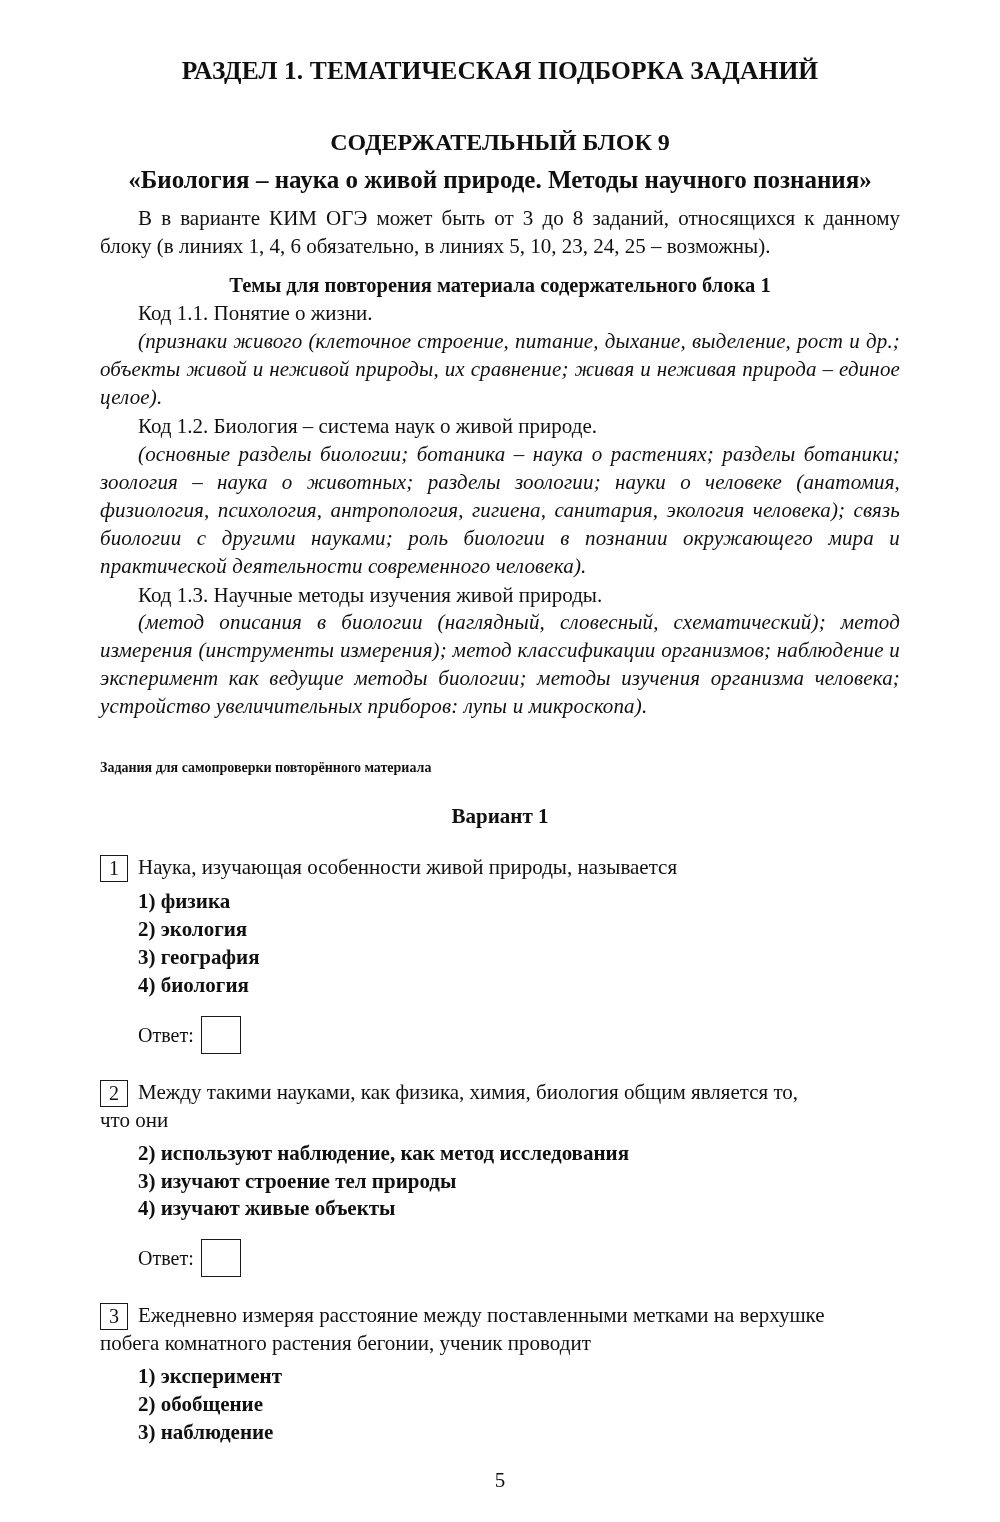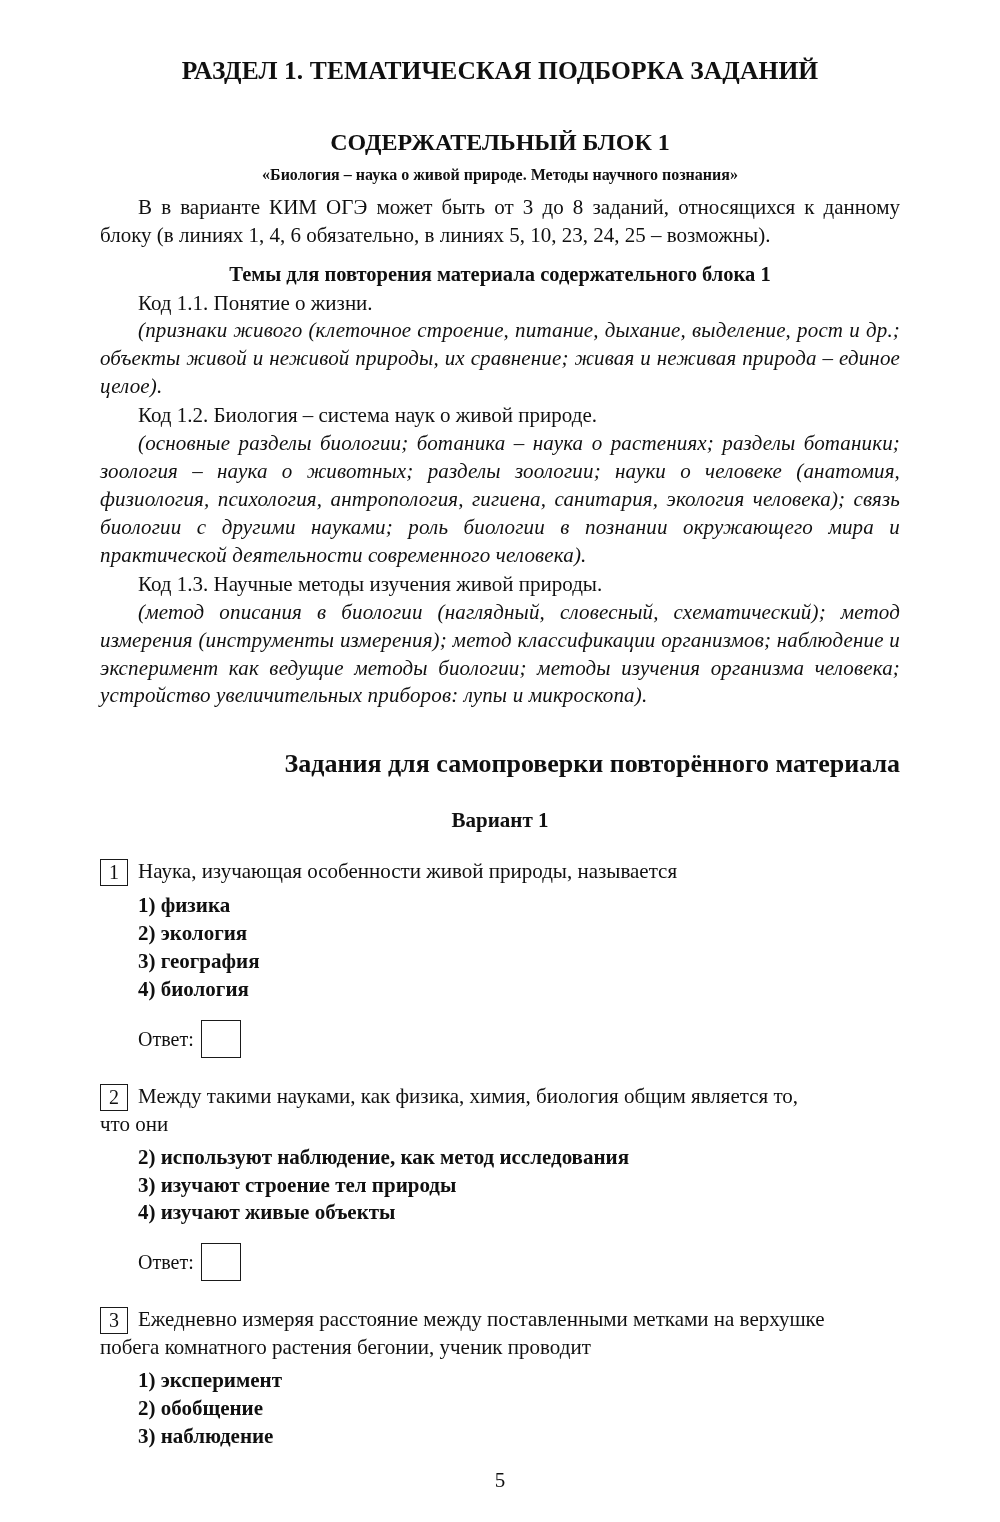--- a/index.html
+++ b/index.html
@@ -46,36 +46,36 @@
   .h-block {
     text-align: center;
     font-weight: bold;
     font-size: 24px;
     line-height: 1.2;
     margin: 0 0 8px 0;
   }
   .h-blocktitle {
     text-align: center;
     font-weight: bold;
-    font-size: 16px;
+    font-size: 25px;
     line-height: 1.2;
     margin: 0 0 10px 0;
     white-space: nowrap;
   }
   .h-sub {
     text-align: center;
     font-weight: bold;
     font-size: 20.5px;
     line-height: 1.25;
     margin: 12px 0 2px 0;
   }
   .h-selfcheck {
-    text-align: right;
-    font-weight: bold;
-    font-size: 26px;
+    text-align: left;
+    font-weight: bold;
+    font-size: 14px;
     line-height: 1.25;
     margin: 38px 0 0 0;
   }
   .h-variant {
     text-align: center;
     font-weight: bold;
     font-size: 21px;
     line-height: 1.25;
     margin: 26px 0 0 0;
   }
@@ -175,21 +175,21 @@
   }
 </style>
 </head>
 <body>
 
 <div class="page">
   <div class="content">
 
     <h1 class="h-section">РАЗДЕЛ 1. ТЕМАТИЧЕСКАЯ ПОДБОРКА ЗАДАНИЙ</h1>
 
-    <h2 class="h-block">СОДЕРЖАТЕЛЬНЫЙ БЛОК 1</h2>
+    <h2 class="h-block">СОДЕРЖАТЕЛЬНЫЙ БЛОК 9</h2>
 
     <h3 class="h-blocktitle">«Биология – наука о живой природе. Методы научного познания»</h3>
 
     <p class="p">В в варианте КИМ ОГЭ может быть от 3 до 8 заданий, относящихся к данному блоку (в линиях 1, 4, 6 обязательно, в линиях 5, 10, 23, 24, 25 – возможны).</p>
 
     <h4 class="h-sub">Темы для повторения материала содержательного блока 1</h4>
 
     <p class="p nojust">Код 1.1. Понятие о жизни.</p>
     <p class="p it">(признаки живого (клеточное строение, питание, дыхание, выделение, рост и др.; объекты живой и неживой природы, их сравнение; живая и неживая природа – единое целое).</p>
 

